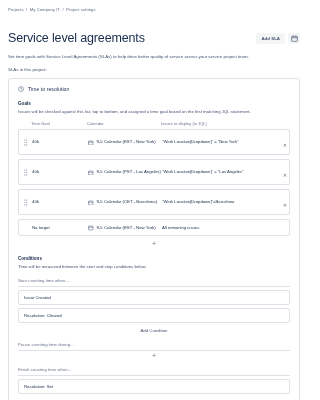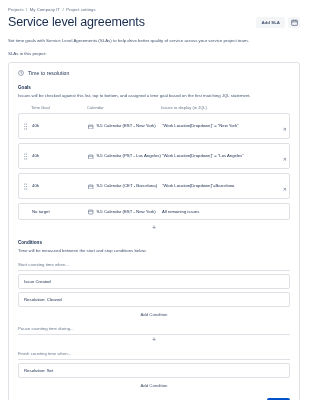--- a/index.html
+++ b/index.html
@@ -11,21 +11,21 @@
     overflow: hidden;
   }
   .page { padding: 6px 8px 0 8px; position: relative; height: 400px; }
 
   
   .breadcrumb { font-size: 4.2px; color: #6B778C; letter-spacing: .05px; line-height: 7px; }
   .breadcrumb span { color: #5E6C84; }
   .bc-sep { margin: 0 2.5px; color: #A5ADBA; }
 
   
-  .title-row { display: flex; align-items: center; justify-content: space-between; margin-top: 1px; }
+  .title-row { display: flex; align-items: center; justify-content: space-between; margin-top: 17px; }
   .page-title { font-size: 12.5px; font-weight: 400; color: #172B4D; letter-spacing: -.15px; line-height: 17px; }
   .title-actions { display: flex; align-items: center; gap: 3px; }
   .btn-subtle {
     background: #F4F5F7; border: none; border-radius: 2px;
     font-size: 4.4px; color: #42526E; font-weight: 600;
     padding: 3px 5px; line-height: 5px; font-family: inherit; cursor: pointer;
   }
   .btn-icon {
     background: #F4F5F7; border: none; border-radius: 2px;
     width: 12px; height: 11px; display: flex; align-items: center; justify-content: center;

